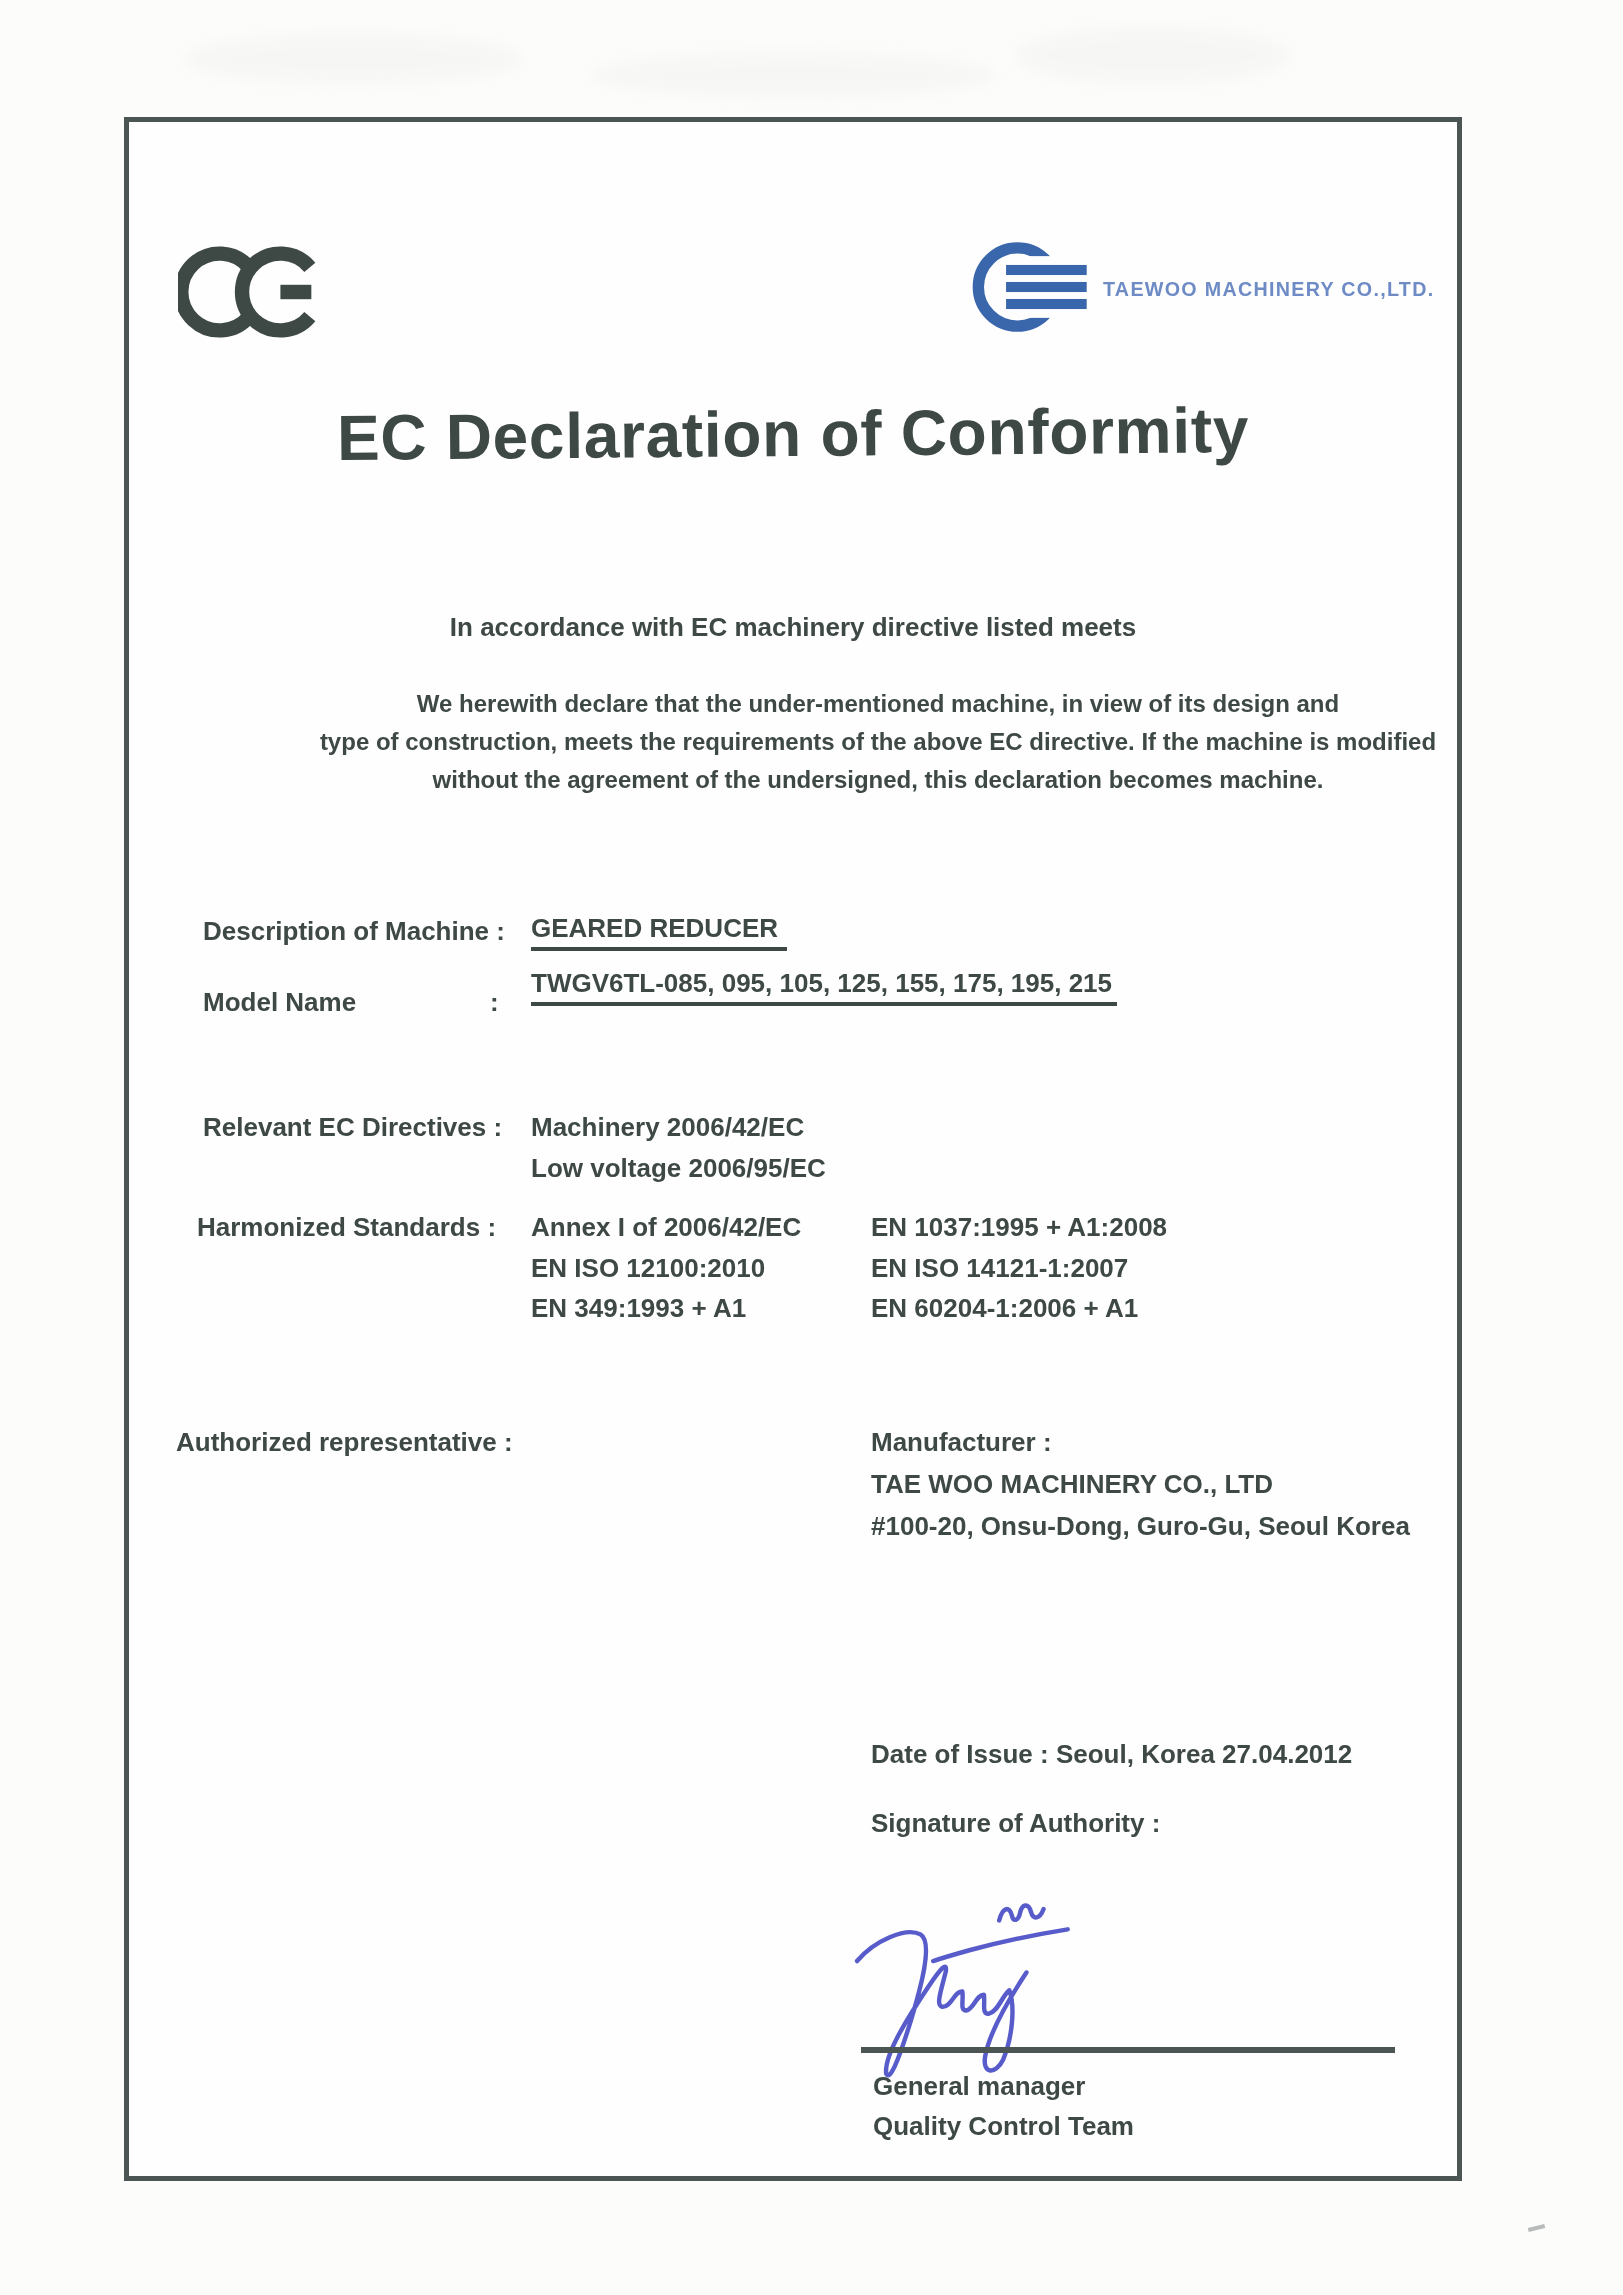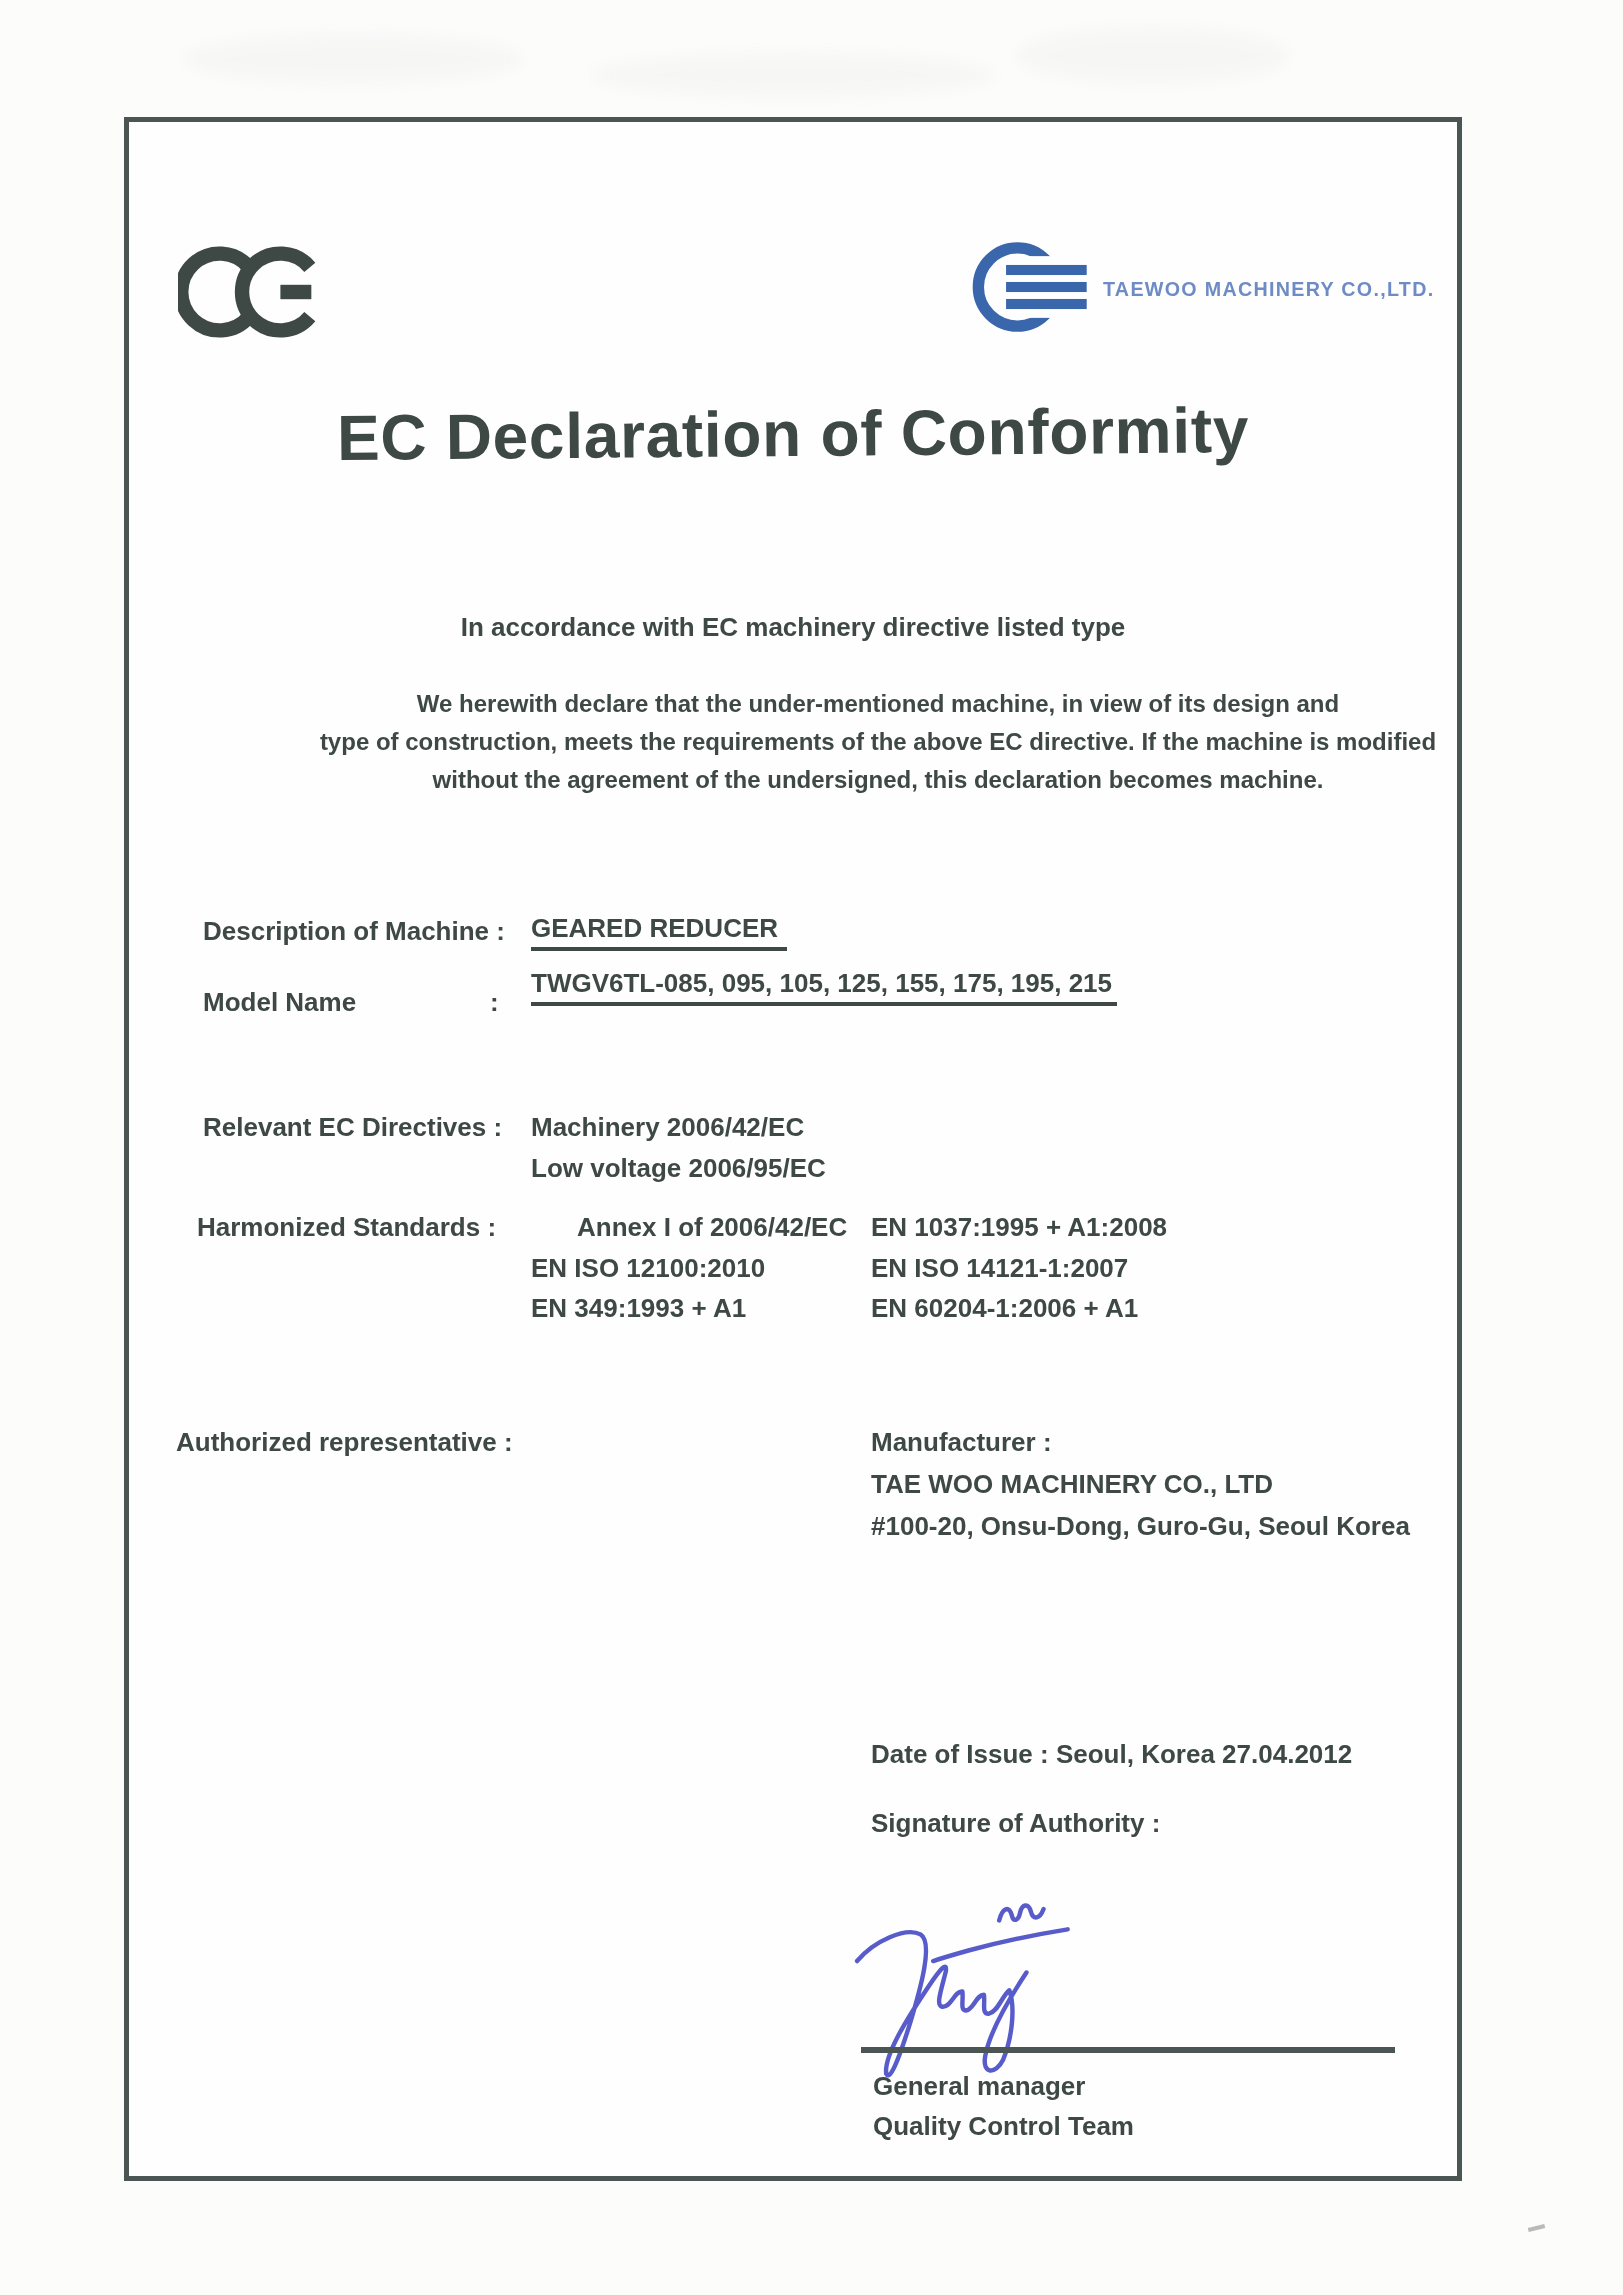--- a/index.html
+++ b/index.html
@@ -60,40 +60,40 @@
     <circle cx="80" cy="85" r="62" fill="none" style="stroke:var(--logo-blue)" stroke-width="18"></circle>
     <rect x="96" y="36" width="62" height="98" fill="#fefefe"></rect>
     <rect x="62" y="50" width="128" height="16" style="fill:var(--logo-blue)"></rect>
     <rect x="62" y="77" width="128" height="16" style="fill:var(--logo-blue)"></rect>
     <rect x="62" y="104" width="128" height="16" style="fill:var(--logo-blue)"></rect>
   </svg>
   <div class="abs latin-name" style="left:1103px;top:278px;">TAEWOO MACHINERY CO.,LTD.</div>
 
   <div class="title">EC Declaration of Conformity</div>
 
-  <div class="intro">In accordance with EC machinery directive listed type</div>
+  <div class="intro">In accordance with EC machinery directive listed meets</div>
   <div class="para">
     <div>We herewith declare that the under-mentioned machine, in view of its design and</div>
     <div>type of construction, meets the requirements of the above EC directive. If the machine is modified</div>
     <div>without the agreement of the undersigned, this declaration  becomes machine.</div>
   </div>
 
   <div class="abs lbl" style="left:203px;top:916px;">Description of Machine :</div>
   <div class="abs val underlined" style="left:531px;top:913px;">GEARED REDUCER</div>
 
   <div class="abs lbl" style="left:203px;top:987px;">Model Name</div>
   <div class="abs lbl" style="left:490px;top:987px;">:</div>
   <div class="abs val underlined" style="left:531px;top:968px;padding-right:5.2px;">TWGV6TL-085, 095, 105, 125, 155, 175, 195, 215</div>
 
   <div class="abs lbl" style="left:203px;top:1112px;">Relevant EC Directives :</div>
   <div class="abs val" style="left:531px;top:1112px;">Machinery 2006/42/EC</div>
   <div class="abs val" style="left:531px;top:1153px;">Low voltage 2006/95/EC</div>
 
   <div class="abs lbl" style="left:197px;top:1212px;">Harmonized Standards :</div>
-  <div class="abs val" style="left:531px;top:1212px;margin-left:46px;">Annex I of 2006/42/EC</div>
+  <div class="abs val" style="left:531px;top:1212px;">Annex I of 2006/42/EC</div>
   <div class="abs val" style="left:531px;top:1253px;">EN ISO 12100:2010</div>
   <div class="abs val" style="left:531px;top:1293px;">EN 349:1993 + A1</div>
   <div class="abs val" style="left:871px;top:1212px;">EN 1037:1995 + A1:2008</div>
   <div class="abs val" style="left:871px;top:1253px;">EN ISO 14121-1:2007</div>
   <div class="abs val" style="left:871px;top:1293px;">EN 60204-1:2006 + A1</div>
 
   <div class="abs lbl" style="left:176px;top:1427px;">Authorized representative :</div>
   <div class="abs lbl" style="left:871px;top:1427px;">Manufacturer :</div>
   <div class="abs val" style="left:871px;top:1469px;">TAE WOO MACHINERY CO., LTD</div>
   <div class="abs val" style="left:871px;top:1511px;">#100-20, Onsu-Dong, Guro-Gu, Seoul Korea</div>

